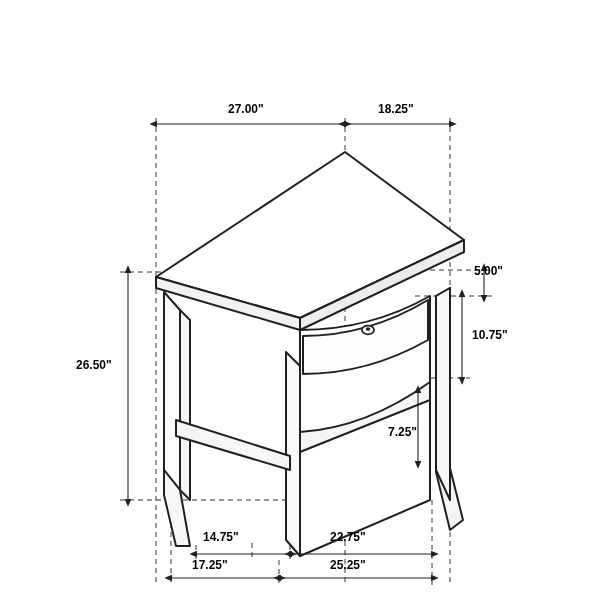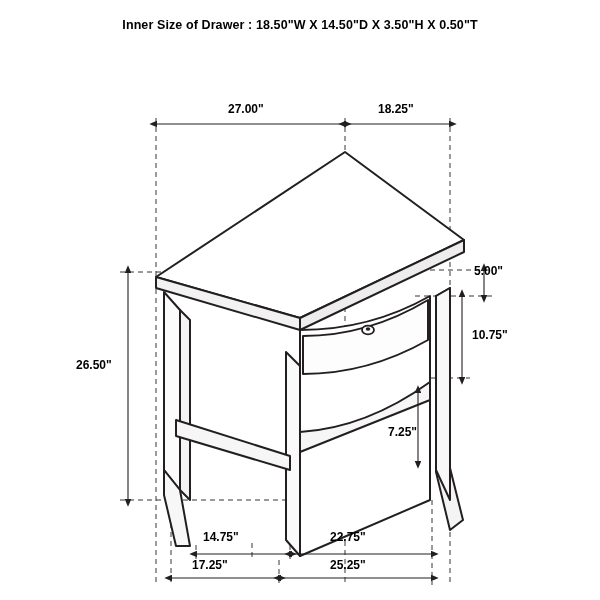--- a/index.html
+++ b/index.html
@@ -44,21 +44,20 @@
     font-weight: bold;
     color: #000;
     white-space: nowrap;
   }
 </style>
 </head>
 <body>
 
 <div id="stage">
 
-  <div id="title">Inner Size of Drawer : 18.50"W X 14.50"D X 3.50"H X 0.50"T</div>
 
   <svg id="diagram" viewBox="0 0 600 600">
     <defs>
       <marker id="arrStart" markerWidth="8" markerHeight="8" refX="7" refY="3" orient="auto" markerUnits="strokeWidth">
         <path d="M7,0 L0,3 L7,6 z" fill="#231f20"></path>
       </marker>
       <marker id="arrEnd" markerWidth="8" markerHeight="8" refX="1" refY="3" orient="auto" markerUnits="strokeWidth">
         <path d="M1,0 L8,3 L1,6 z" fill="#231f20"></path>
       </marker>
     </defs>

